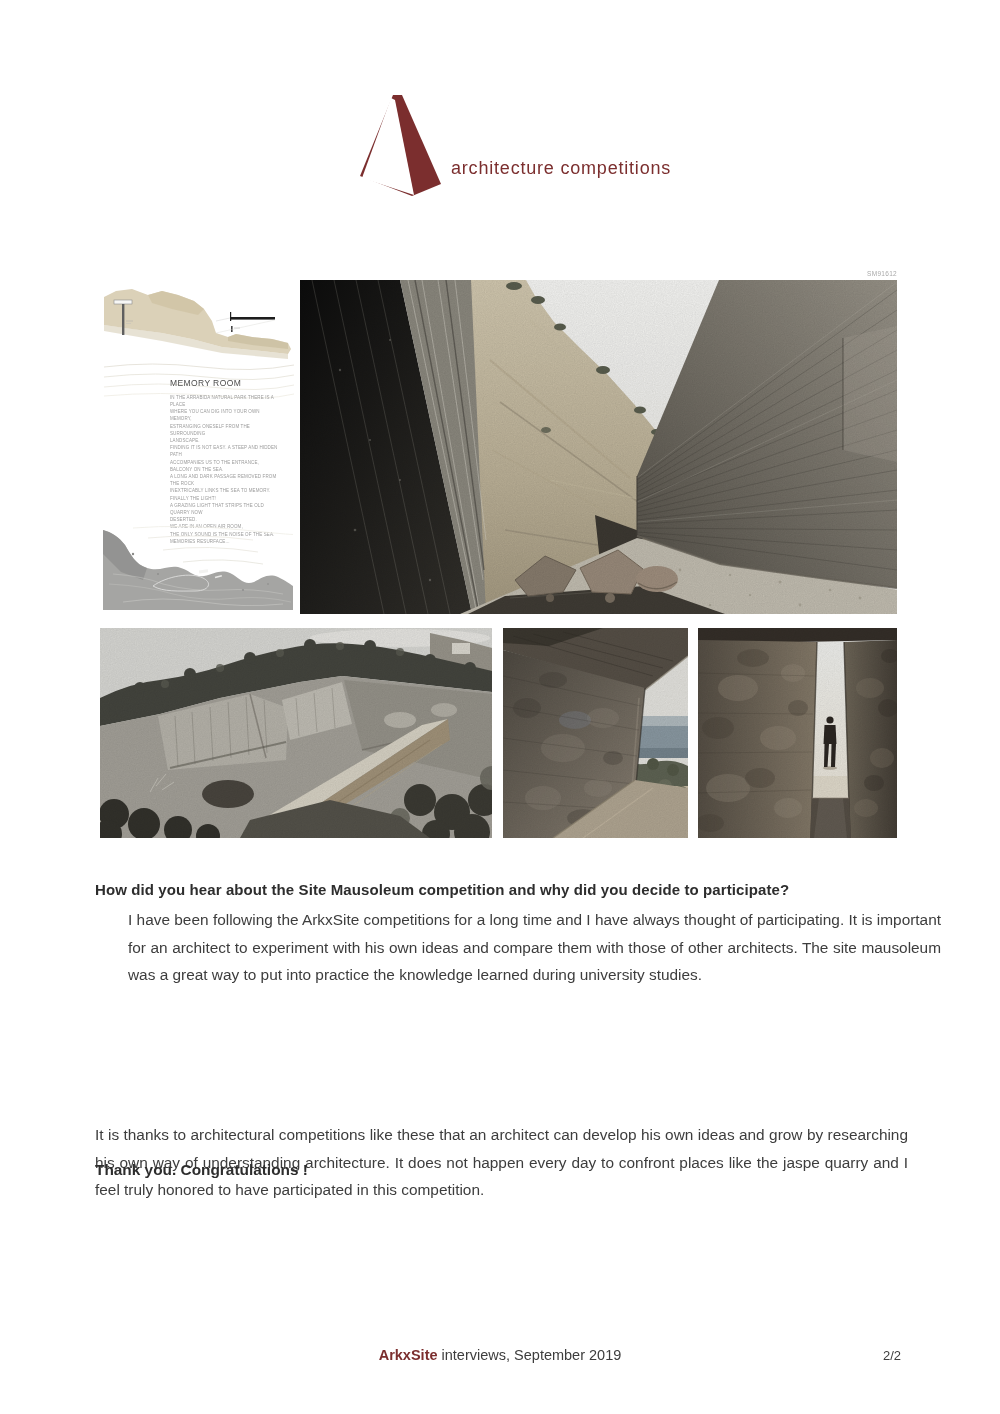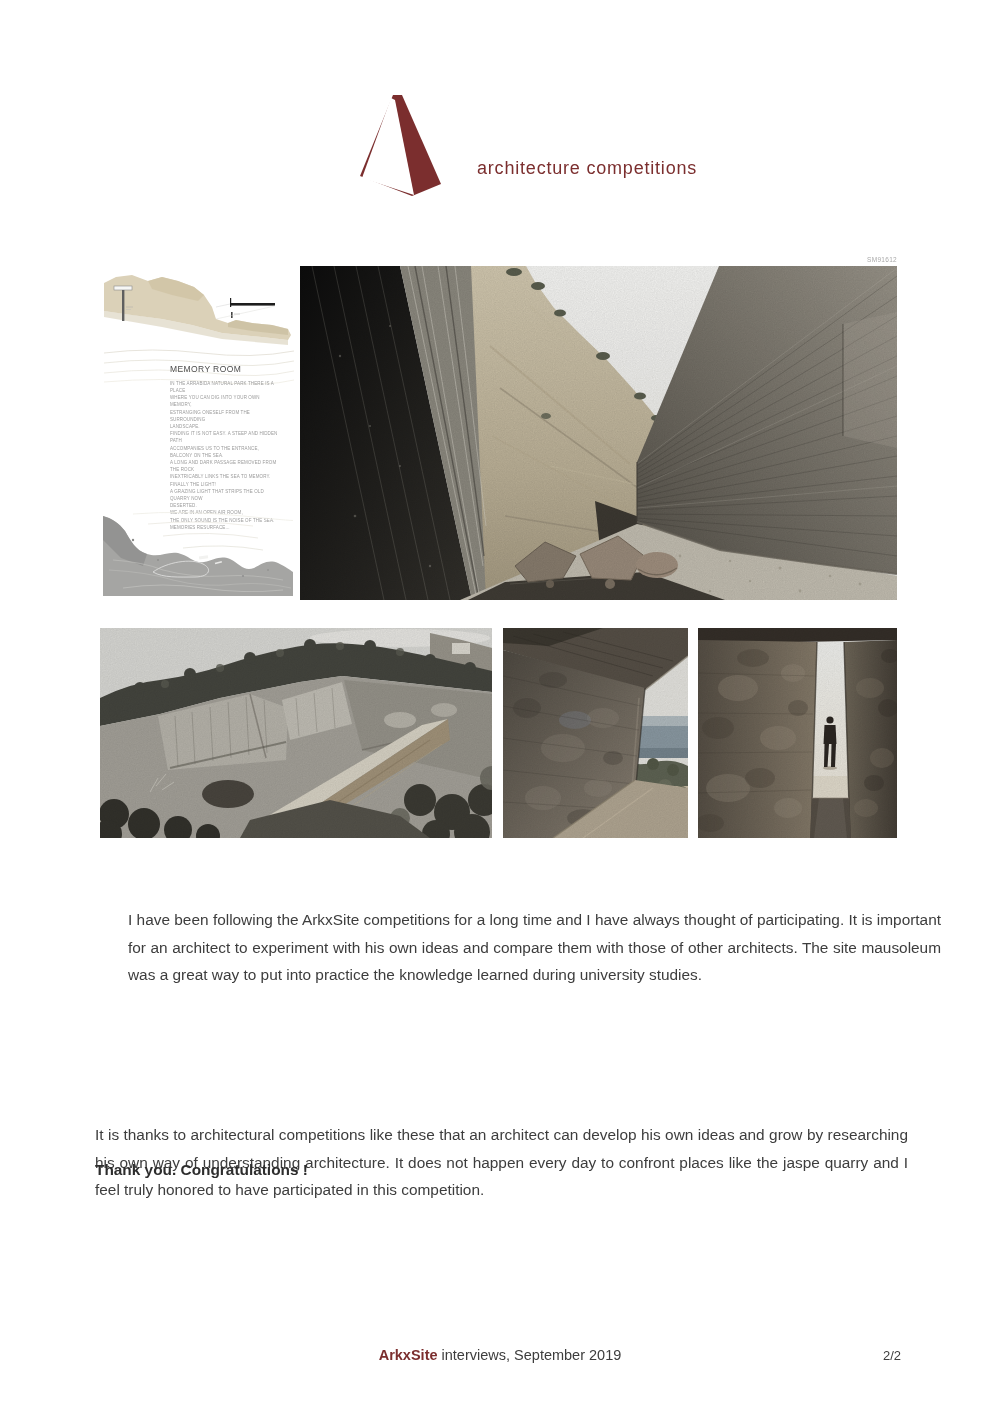--- a/index.html
+++ b/index.html
@@ -6,23 +6,23 @@
   html,body { background:#fff; }
   .page {
     position:relative; width:1000px; height:1414px; background:#ffffff;
     font-family:"Liberation Sans","DejaVu Sans",sans-serif; overflow:hidden;
   }
   
   .logo-mark { position:absolute; left:357px; top:88px; width:85px; height:110px; }
   .brand { position:absolute; left:448px; top:110px; font-size:46px; font-weight:normal;
            letter-spacing:2px; color:#7b2e2e; }
   .tagline { position:absolute; left:451px; top:158px; font-size:18px; letter-spacing:.8px;
-             color:#7b2e2e;margin-left:26px; }
+             color:#7b2e2e; }
   
-  .board { position:absolute; left:100px; top:266px; width:797px; height:334px; }
+  .board { position:absolute; left:100px; top:280px; width:797px; height:334px; }
   .board-code { position:absolute; right:0; top:-10px; font-size:6.5px; color:#a9a9a9;
                 letter-spacing:.3px; }
   .section-svg { position:absolute; left:2px; top:0; width:194px; height:122px; }
   .mr-title { position:absolute; left:70px; top:98px; font-size:8.5px; letter-spacing:.4px;
               color:#4c4c4c; }
   .mr-body { position:absolute; left:70px; top:114px; width:182px; font-size:7.5px;
              line-height:12px; color:#9a9a9a; letter-spacing:.2px; white-space:pre-line;
              transform:scale(.6); transform-origin:0 0; }
   .map-svg { position:absolute; left:3px; top:244px; width:190px; height:86px; }
   .render-svg { position:absolute; left:200px; top:0; width:597px; height:334px; }
@@ -478,20 +478,21 @@
         <ellipse cx="192" cy="28" rx="9" ry="7"></ellipse>
       </g>
 
       <polygon points="114,170 151,170 153,210 112,210" fill="#564f46"></polygon>
       <polygon points="121,170 145,170 149,210 116,210" fill="#6a6258" opacity=".7"></polygon>
       <path d="M114,170 L151,170" stroke="#8d8374" stroke-width="1" opacity=".6"></path>
       <rect width="199" height="210" filter="url(#gr4)" opacity=".12"></rect>
     </svg>
   </div>
 
+  <div class="qa-q" id="q1">How did you hear about the Site Mausoleum competition and why did you decide to participate?</div>
   <div class="qa-a" id="a1">I have been following the ArkxSite competitions for a long time and I have always thought of participating. It is important for an architect to experiment with his own ideas and compare them with those of other architects.  The site mausoleum was a great way to put into practice the knowledge learned during university studies.</div>
   <div class="qa-a" id="a2">It is thanks to architectural competitions like these that an architect can develop his own ideas and grow by researching his own way of understanding architecture.  It does not happen every day to confront places like the jaspe quarry and I feel truly honored to have participated in this competition.</div>
   <div class="closing">Thank you.  Congratulations !</div>
 
   <div class="footer"><span class="fbrand">ArkxSite</span><span> interviews,  September 2019</span></div>
   <div class="page-num">2/2</div>
 
 </div>
 
 </body></html>

